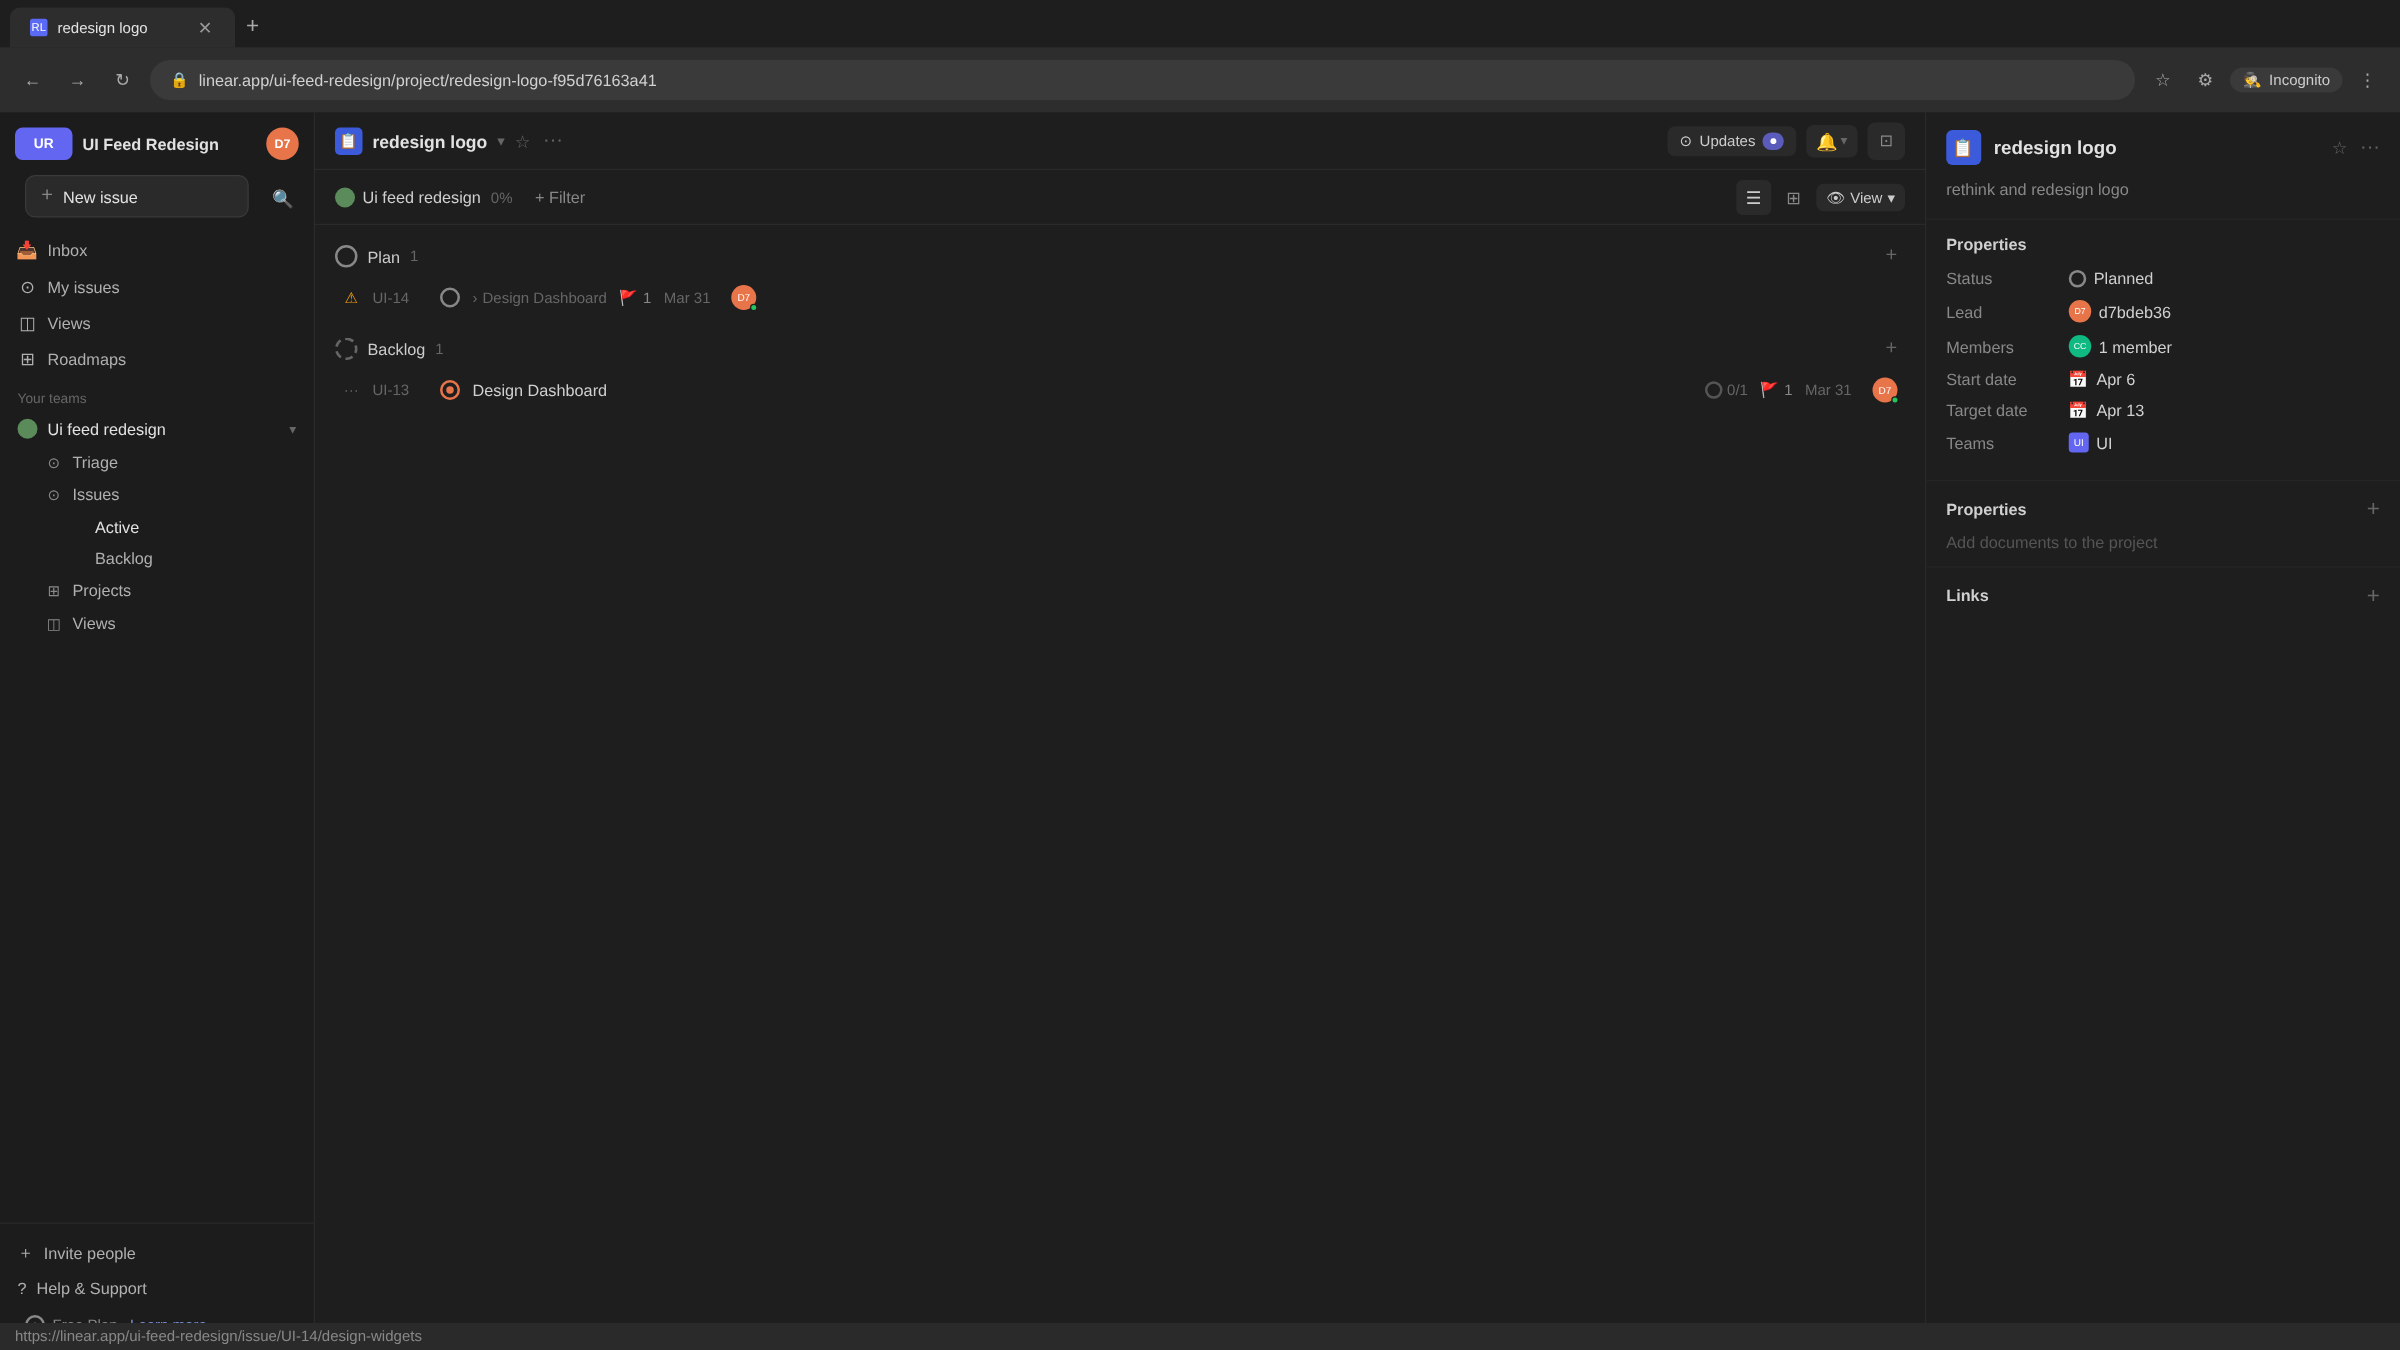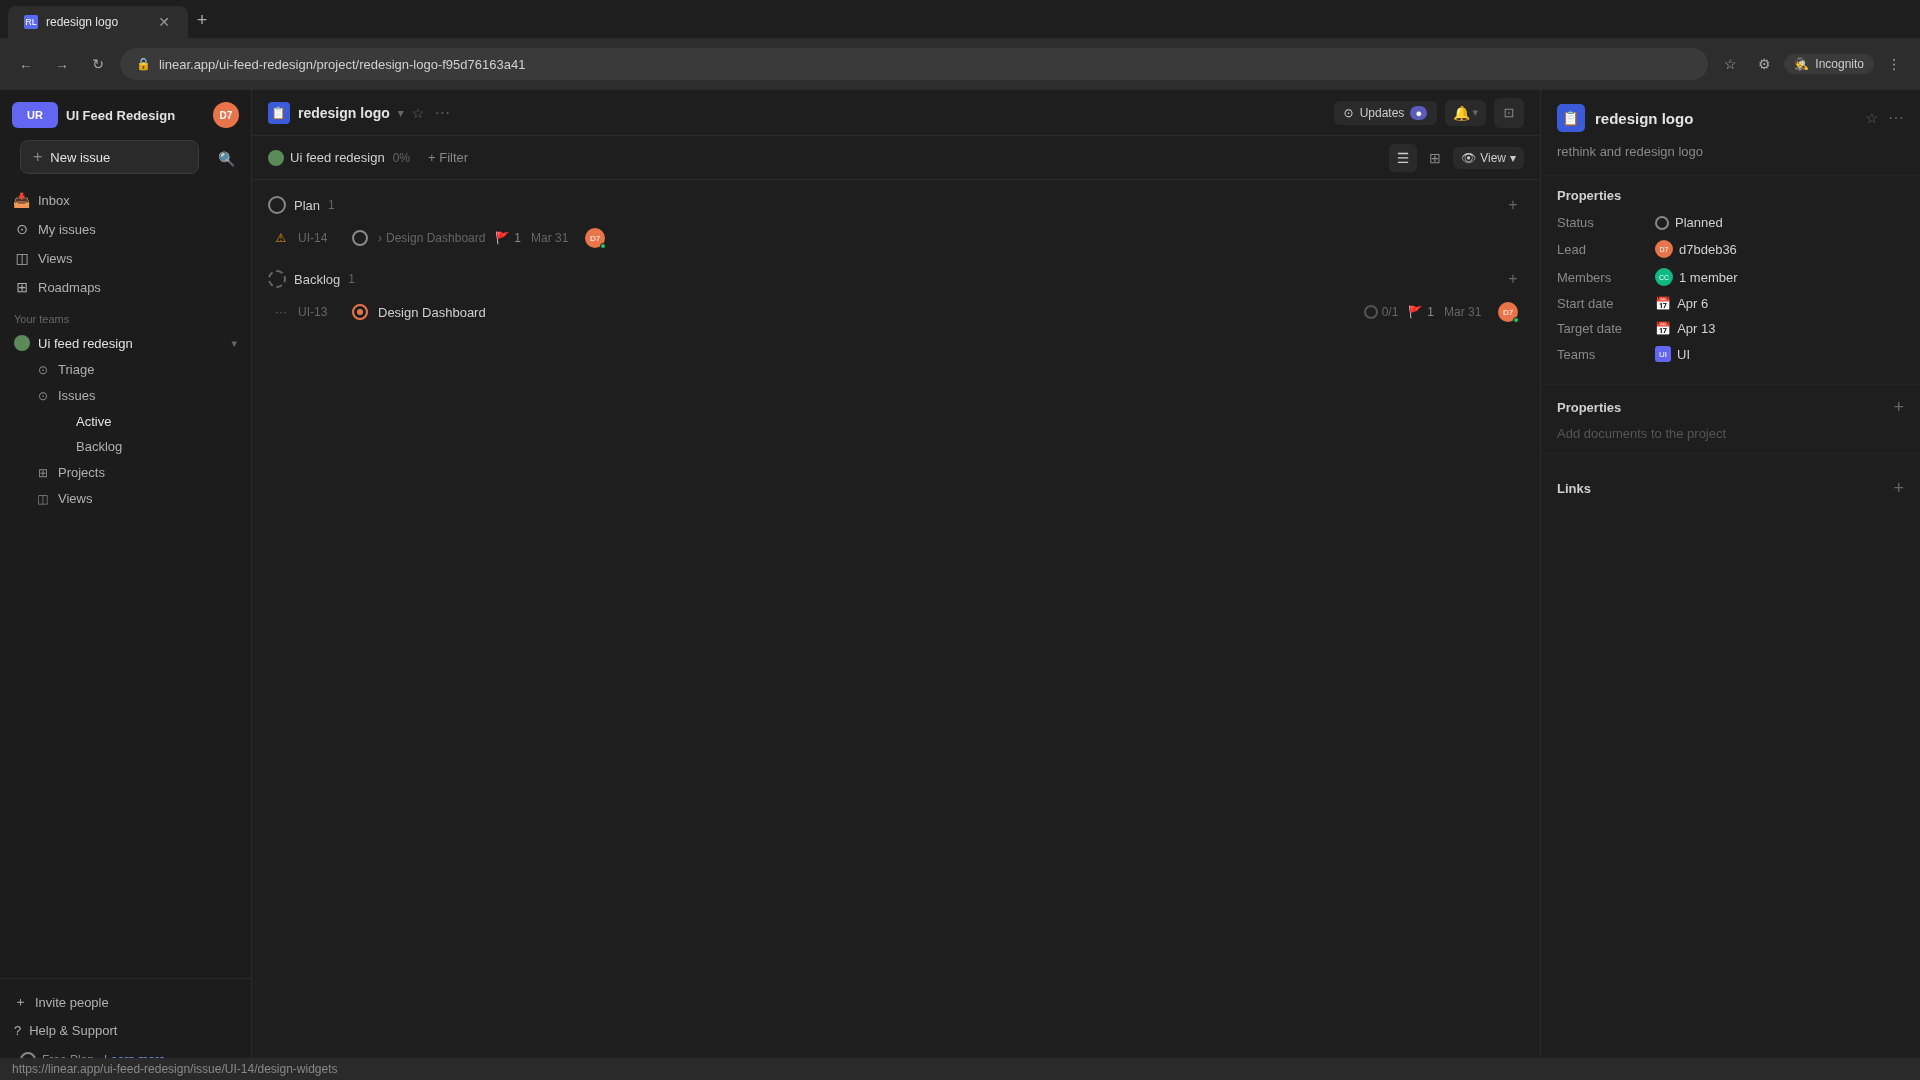--- a/index.html
+++ b/index.html
@@ -133,21 +133,21 @@
     .prop-avatar { width: 18px; height: 18px; border-radius: 50%; background: #e8744a; display: flex; align-items: center; justify-content: center; font-size: 7px; color: white; }
     .prop-member-avatar { width: 18px; height: 18px; border-radius: 50%; background: #10b981; display: flex; align-items: center; justify-content: center; font-size: 7px; color: white; }
     .cal-icon { font-size: 13px; color: #888; }
     .teams-icon { width: 16px; height: 16px; background: #6366f1; border-radius: 3px; display: flex; align-items: center; justify-content: center; font-size: 8px; color: white; }
     .docs-section { padding: 12px 16px; border-top: 1px solid #252525; }
     .docs-header { display: flex; align-items: center; margin-bottom: 8px; }
     .docs-title { font-size: 13px; font-weight: 600; color: #d0d0d0; flex: 1; }
     .docs-add { color: #666; font-size: 18px; cursor: pointer; }
     .docs-empty { font-size: 13px; color: #555; }
     .links-section { padding: 12px 16px; border-top: 1px solid #252525; }
-    .links-header { display: flex; align-items: center; margin-top: 12px; }
+    .links-header { display: flex; align-items: center; }
     .links-title { font-size: 13px; font-weight: 600; color: #d0d0d0; flex: 1; }
     .links-add { color: #666; font-size: 18px; cursor: pointer; }
 
     
     .status-bar { position: fixed; bottom: 0; left: 0; background: #2a2a2a; height: 22px; padding: 0 12px; display: flex; align-items: center; font-size: 12px; color: #888; width: 100%; }
 
     
     ::-webkit-scrollbar { width: 6px; }
     ::-webkit-scrollbar-track { background: transparent; }
     ::-webkit-scrollbar-thumb { background: #3a3a3a; border-radius: 3px; }

